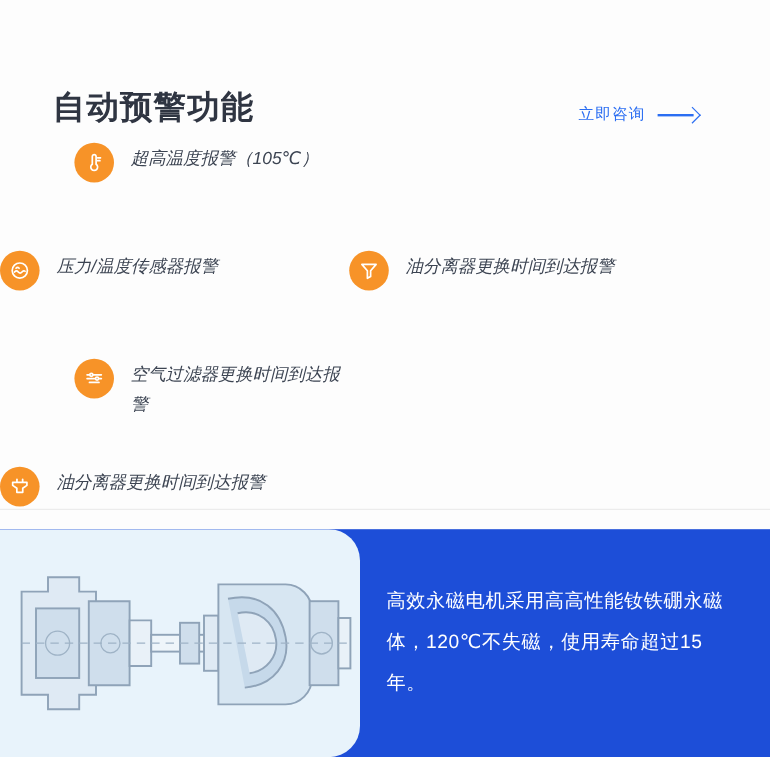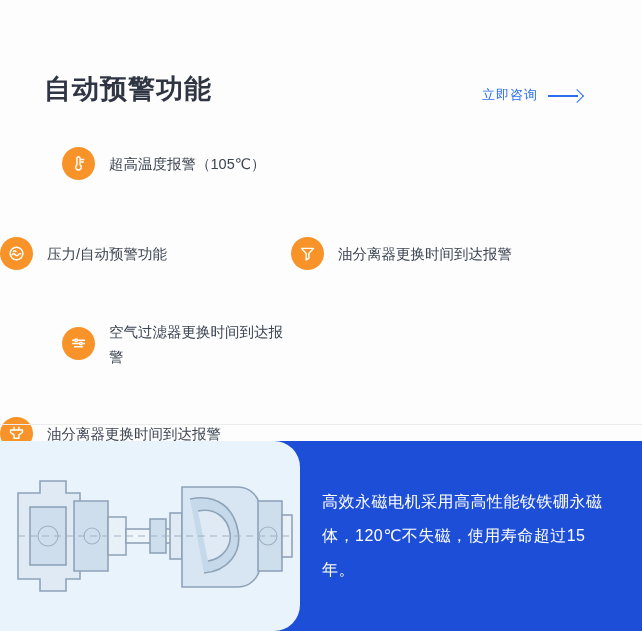--- a/index.html
+++ b/index.html
@@ -82,22 +82,23 @@
     left: 0;
     top: 118px;
     width: 642px;
     display: flex;
     flex-wrap: wrap;
   }
   .feature {
     width: 291px;
     min-height: 90px;
     display: flex;
-    align-items: center;
+    align-items: flex-start;
     box-sizing: border-box;
+    font-style: italic;
   }
   .feature.col-left { margin-left: 62px; }
   .feature.col-right { margin-left: 0px; }
 
   .icon-circle {
     width: 33px;
     height: 33px;
     border-radius: 50%;
     background: #f79328;
     flex: 0 0 33px;
@@ -187,21 +188,21 @@
     </div>
 
     <div class="feature col-right">
       <span class="icon-circle">
         <svg width="19" height="19" viewBox="0 0 24 24" fill="none" stroke="#ffffff" stroke-width="1.8" stroke-linecap="round" stroke-linejoin="round">
           <circle cx="12" cy="12" r="8"></circle>
           <path d="M6.5 13.5c1.3-1.6 2.6-1.6 3.9 0s2.6 1.6 3.9 0 2.6-1.6 3.2-.8"></path>
           <path d="M8 9.5c1.1-1.2 2.2-1.2 3.3 0"></path>
         </svg>
       </span>
-      <span class="feature-label">压力/自动预警功能</span>
+      <span class="feature-label">压力/温度传感器报警</span>
     </div>
 
 
     <div class="feature col-right">
       <span class="icon-circle">
         <svg width="19" height="19" viewBox="0 0 24 24" fill="none" stroke="#ffffff" stroke-width="1.8" stroke-linecap="round" stroke-linejoin="round">
           <path d="M4.5 5.5h15l-5.8 6.6v6.1l-3.4 1.9v-8z"></path>
         </svg>
       </span>
       <span class="feature-label">油分离器更换时间到达报警</span>

